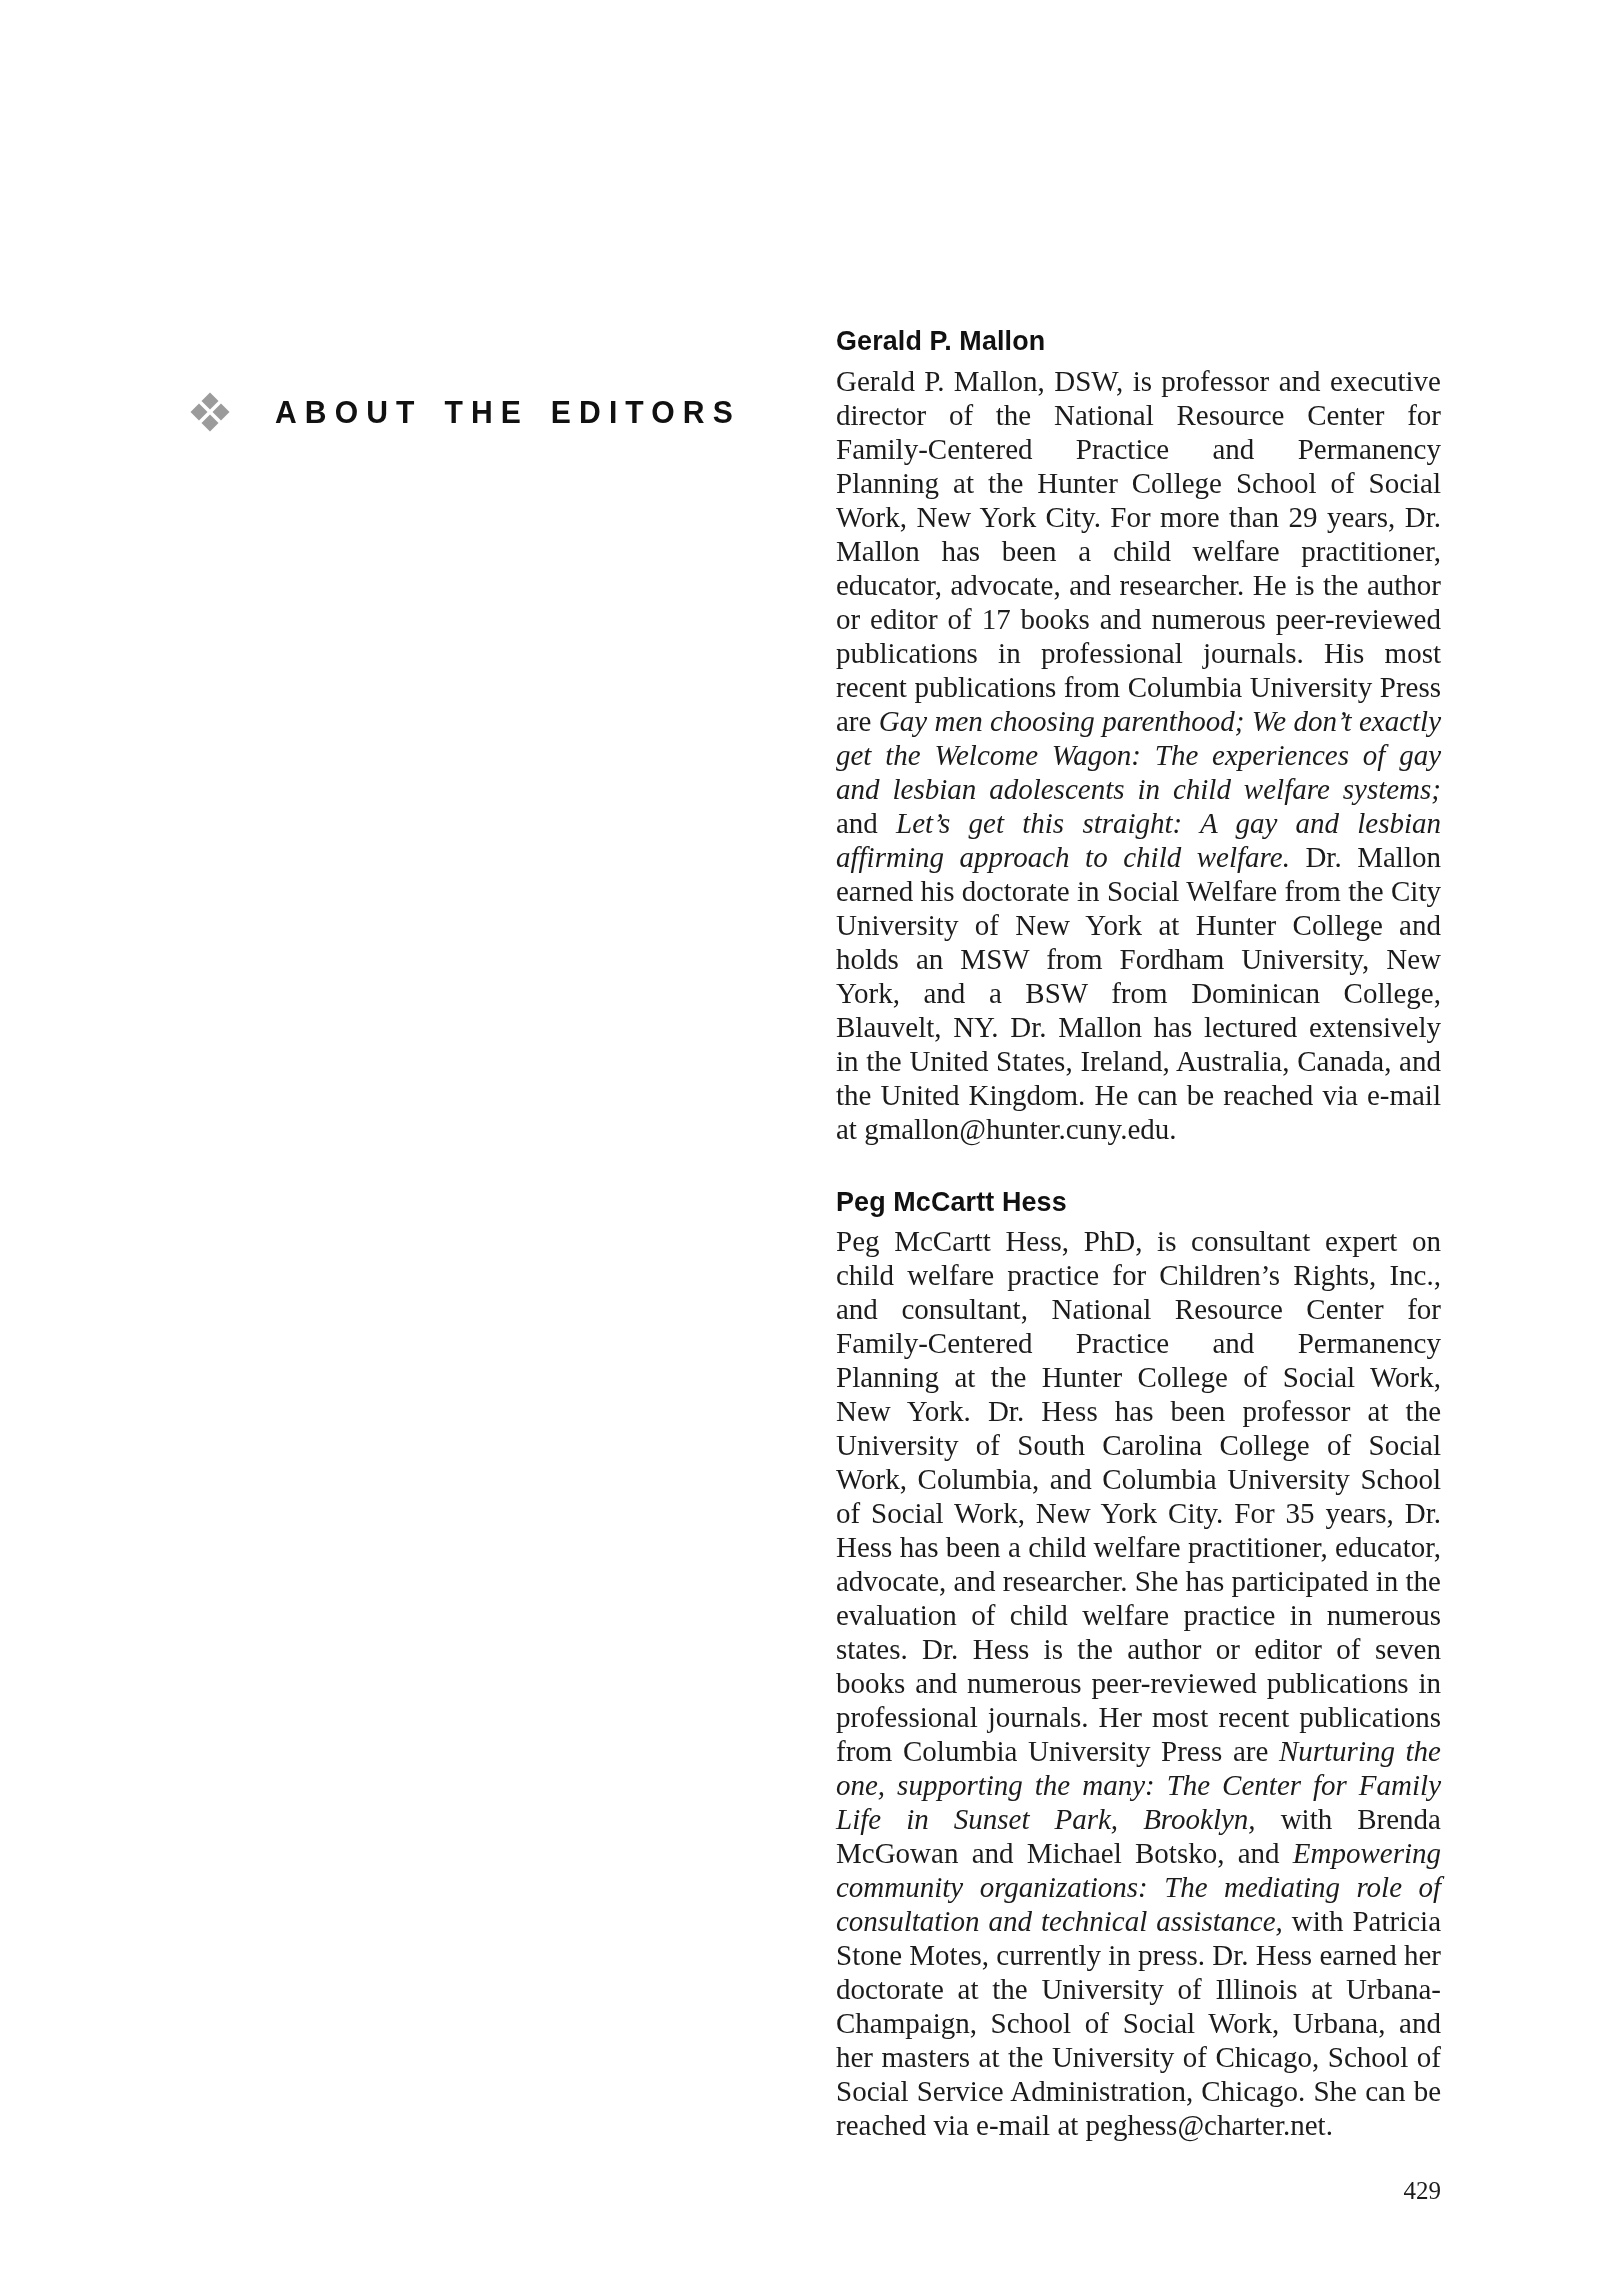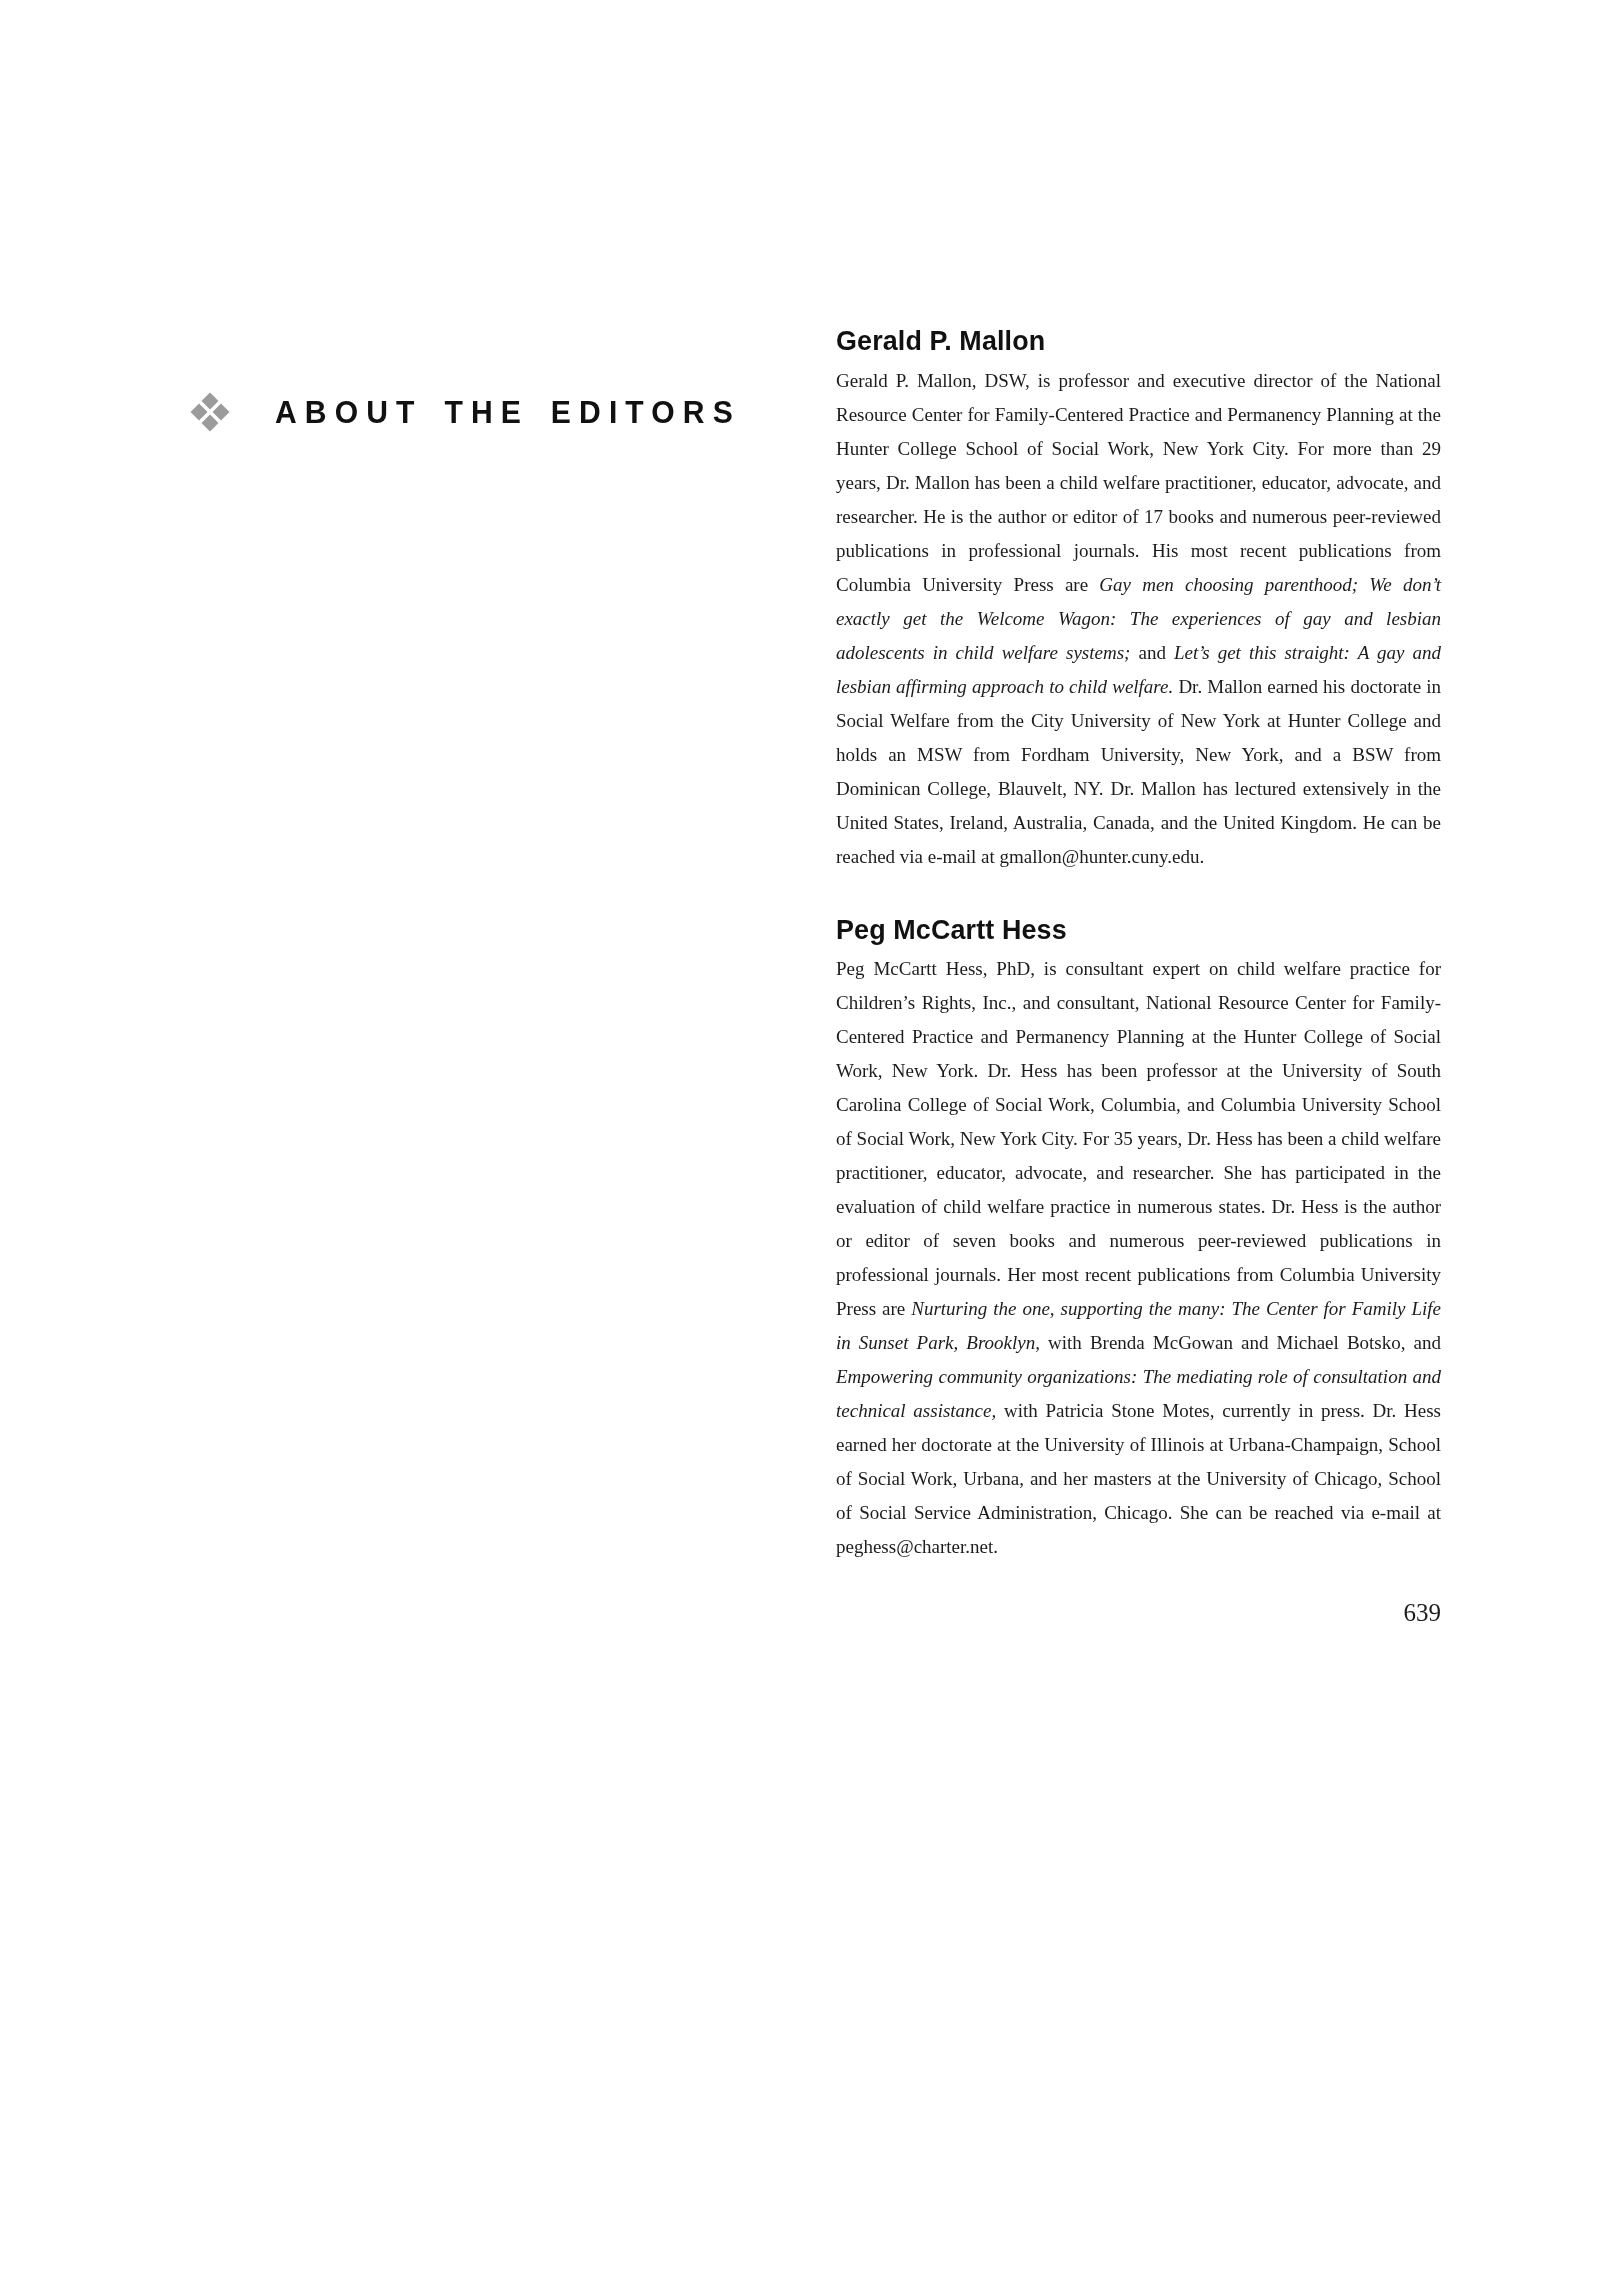--- a/index.html
+++ b/index.html
@@ -75,21 +75,21 @@
     letter-spacing: 0.005em;
     color: #111111;
     transform: scaleX(0.96);
     transform-origin: left center;
   }
   .bio-second .bio-heading {
     margin-top: 39px;
   }
   .bio-paragraph {
     margin: 0;
-    font-size: 19px;
+    font-size: 29px;
     line-height: 34px;
     text-align: justify;
     color: #1c1c1c;
   }
   .bio-paragraph em {
     font-style: italic;
   }
 
   .page-number {
     margin-top: 34px;
@@ -119,17 +119,17 @@
     <section class="bio bio-first">
       <h2 class="bio-heading" style="color: rgb(17, 17, 17);">Gerald P. Mallon</h2>
       <p class="bio-paragraph"><span>Gerald P. Mallon, DSW, is professor and executive director of the National Resource Center for Family-Centered Practice and Permanency Planning at the Hunter College School of Social Work, New York City. For more than 29 years, Dr. Mallon has been a child welfare practitioner, educator, advocate, and researcher. He is the author or editor of 17 books and numerous peer-reviewed publications in professional journals. His most recent publications from Columbia University Press are </span><em>Gay men choosing parenthood; We don’t exactly get the Welcome Wagon: The experiences of gay and lesbian adolescents in child welfare systems;</em><span> and </span><em>Let’s get this straight: A gay and lesbian affirming approach to child welfare.</em><span> Dr. Mallon earned his doctorate in Social Welfare from the City University of New York at Hunter College and holds an MSW from Fordham University, New York, and a BSW from Dominican College, Blauvelt, NY. Dr. Mallon has lectured extensively in the United States, Ireland, Australia, Canada, and the United Kingdom. He can be reached via e-mail at gmallon@hunter.cuny.edu.</span></p>
     </section>
 
     <section class="bio bio-second">
       <h2 class="bio-heading" style="color: rgb(17, 17, 17);">Peg McCartt Hess</h2>
       <p class="bio-paragraph"><span>Peg McCartt Hess, PhD, is consultant expert on child welfare practice for Children’s Rights, Inc., and consultant, National Resource Center for Family-Centered Practice and Permanency Planning at the Hunter College of Social Work, New York. Dr. Hess has been professor at the University of South Carolina College of Social Work, Columbia, and Columbia University School of Social Work, New York City. For 35 years, Dr. Hess has been a child welfare practitioner, educator, advocate, and researcher. She has participated in the evaluation of child welfare practice in numerous states. Dr. Hess is the author or editor of seven books and numerous peer-reviewed publications in professional journals. Her most recent publications from Columbia University Press are </span><em>Nurturing the one, supporting the many: The Center for Family Life in Sunset Park, Brooklyn,</em><span> with Brenda McGowan and Michael Botsko, and </span><em>Empowering community organizations: The mediating role of consultation and technical assistance,</em><span> with Patricia Stone Motes, currently in press. Dr. Hess earned her doctorate at the University of Illinois at Urbana-Champaign, School of Social Work, Urbana, and her masters at the University of Chicago, School of Social Service Administration, Chicago. She can be reached via e-mail at peghess@charter.net.</span></p>
     </section>
 
-    <div class="page-number">639</div>
+    <div class="page-number">429</div>
 
   </main>
 </div>
 
 
 </body></html>

